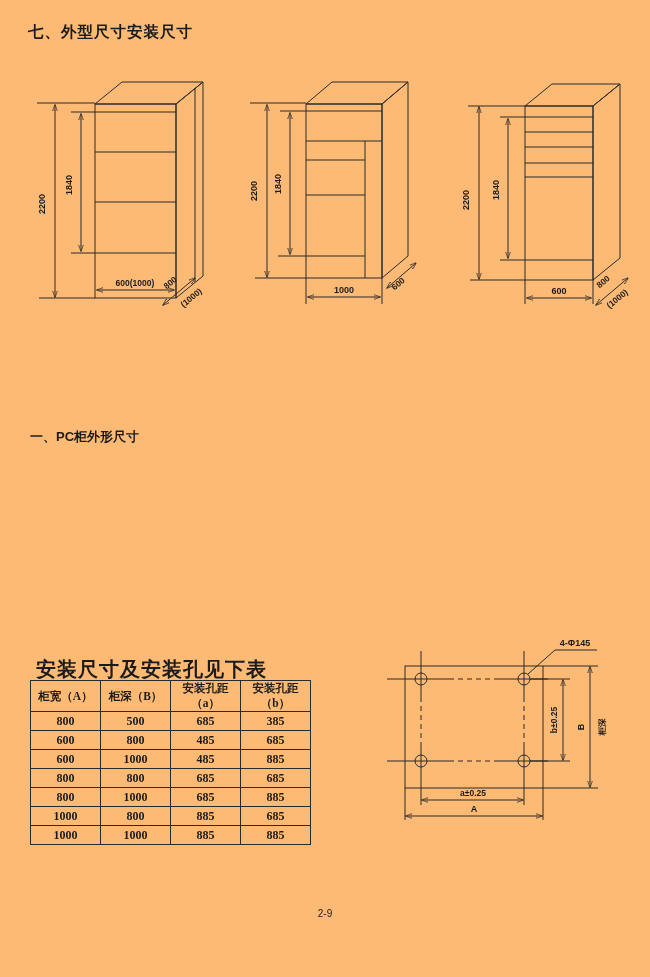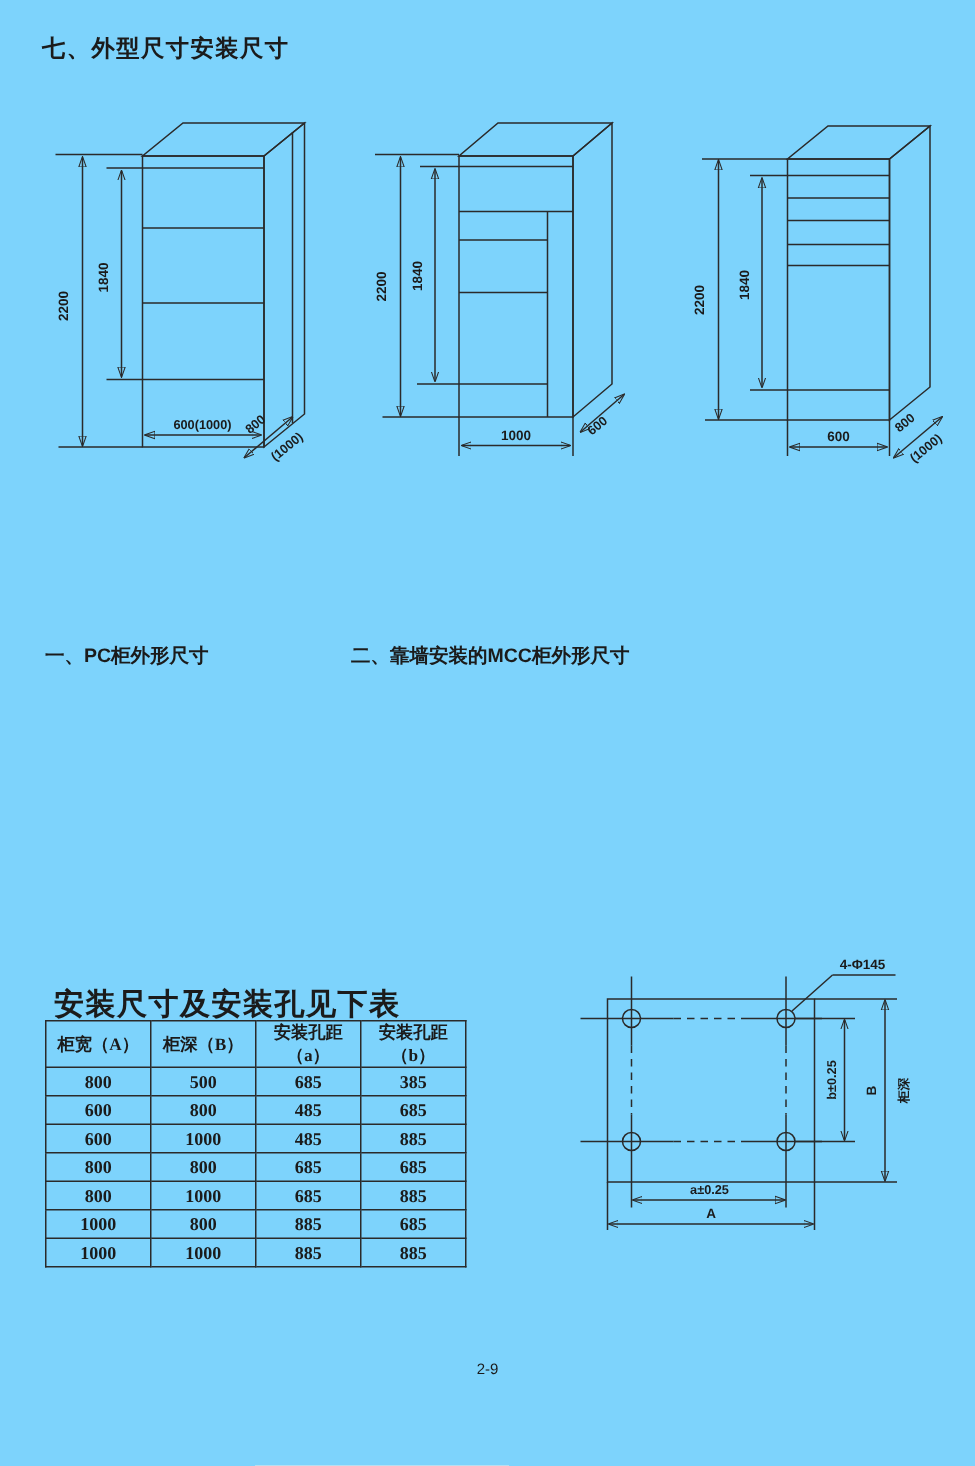--- a/index.html
+++ b/index.html
@@ -1,16 +1,16 @@
 <!DOCTYPE html>
 <html><head>
 <meta charset="utf-8">
 <style>
   html,body{margin:0;padding:0;background:#e8e8e8;}
-  .page{position:relative;width:650px;height:977px;background:#7dd3fc;
+  .page{position:relative;width:650px;height:977px;background:#fdba74;
         font-family:"Liberation Sans",sans-serif;color:#1b1b1b;overflow:hidden;}
   .page-title{position:absolute;left:28px;top:22px;font-size:15.5px;font-weight:bold;letter-spacing:1px;}
   svg{position:absolute;}
   svg line, svg path, svg rect, svg circle, svg polygon{stroke:#2a2a2a;stroke-width:1;fill:none;}
   svg .dash{stroke-dasharray:5,4;}
   svg text{fill:#1b1b1b;font-family:"Liberation Sans",sans-serif;font-weight:bold;stroke:none;}
   .dimtxt{font-size:9px;}
   .dimtxt-sm{font-size:8.5px;}
   .caption{position:absolute;top:428px;font-size:13px;font-weight:bold;}
   .cap1{left:30px;}
@@ -117,21 +117,20 @@
       <line x1="153" y1="202" x2="153" y2="226"></line>
       <line x1="87" y1="220" x2="151" y2="220" marker-start="url(#arr1)" marker-end="url(#arr1)"></line>
       <text class="dimtxt" text-anchor="middle" x="119" y="216">600</text>
       <line x1="156" y1="227" x2="188" y2="200" marker-start="url(#arr1)" marker-end="url(#arr1)"></line>
       <text class="dimtxt-sm" text-anchor="middle" transform="rotate(-39 165 206)" x="165" y="206">800</text>
       <text class="dimtxt-sm" text-anchor="middle" transform="rotate(-39 179 223)" x="179" y="223">(1000)</text>
     </g>
   </svg>
 
   <div class="caption cap1">一、PC柜外形尺寸</div>
-  <div class="caption cap2">二、靠墙安装的MCC柜外形尺寸</div>
 
   <div class="table-title">安装尺寸及安装孔见下表</div>
   <table class="install">
     <thead>
       <tr>
         <th>柜宽（A）</th>
         <th>柜深（B）</th>
         <th>安装孔距（a）</th>
         <th>安装孔距（b）</th>
       </tr>

